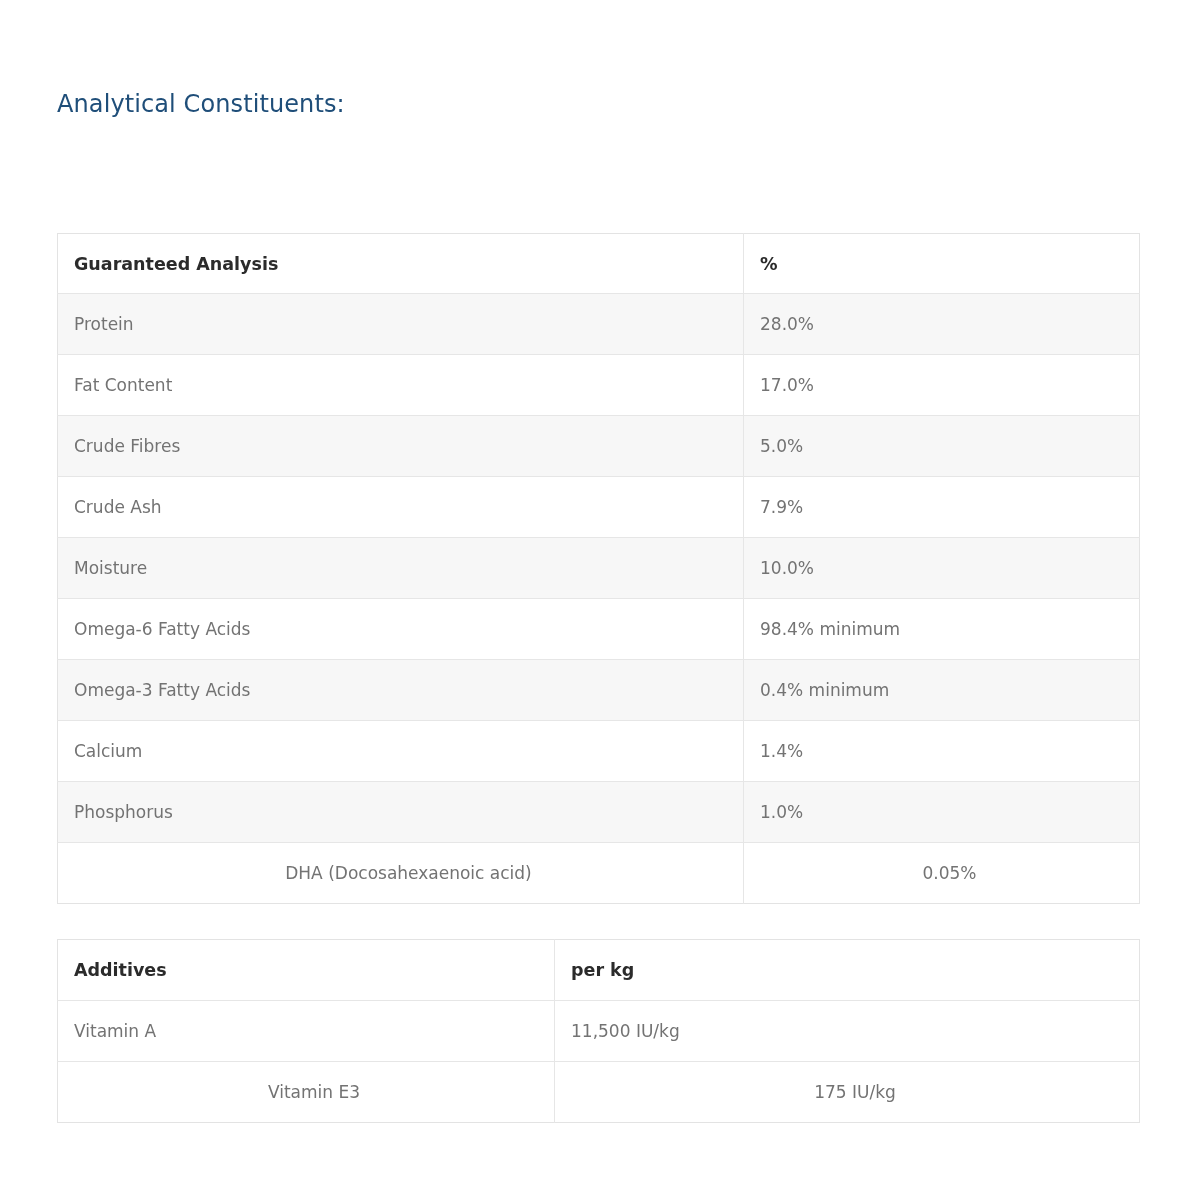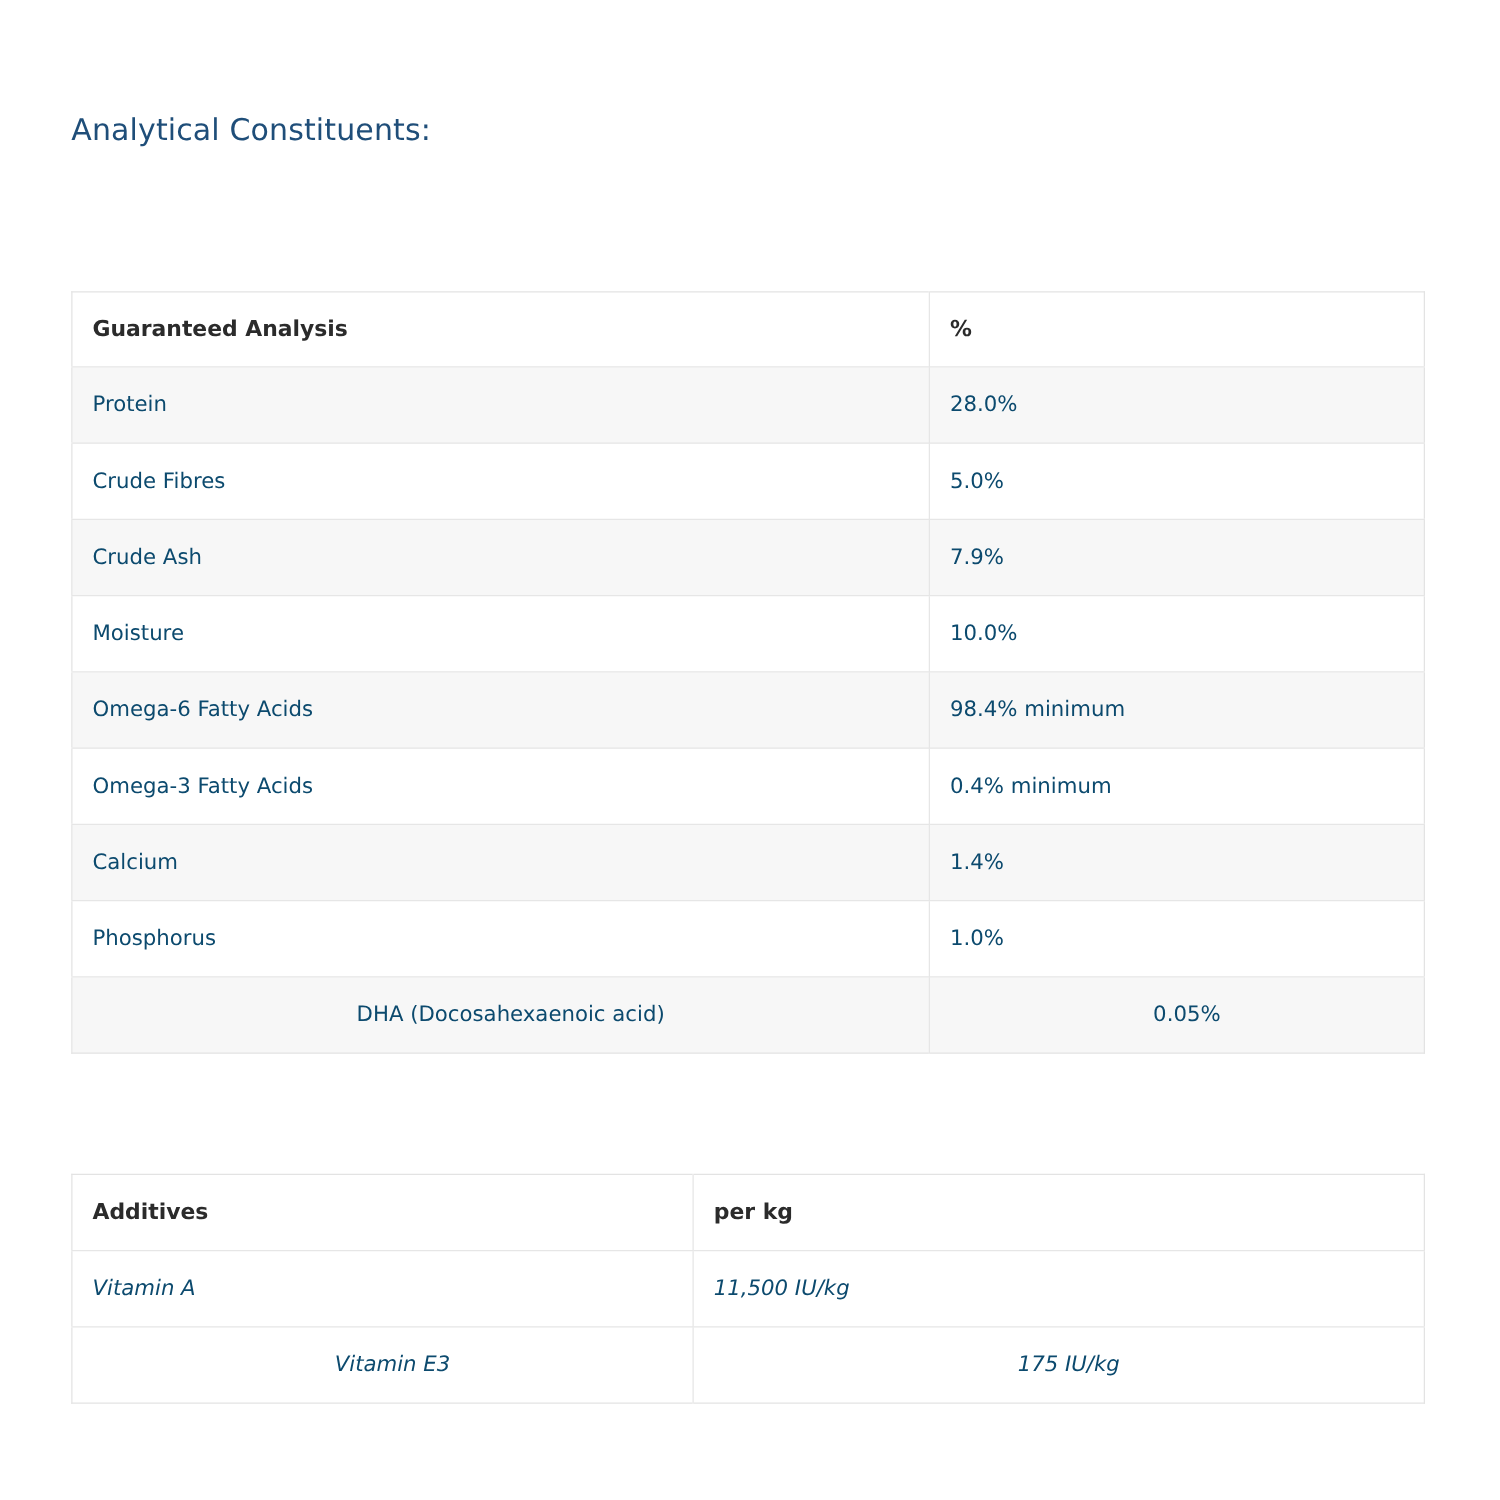--- a/index.html
+++ b/index.html
@@ -46,37 +46,37 @@
     margin-top: 44px;
   }
   th, td {
     text-align: left;
     vertical-align: middle;
     border-bottom: 1px solid #e6e6e6;
     border-right: 1px solid #e6e6e6;
     padding: 0 0 0 16px;
     height: 61px;
     font-size: 17px;
-    color: #0c4a6e;
+    color: #737373;
     font-weight: 400;
   }
   th:last-child, td:last-child { border-right: none; }
   tr:last-child td { border-bottom: none; text-align: center; }
 
   thead th {
     font-weight: bold;
     color: #2b2b2b;
     font-size: 17.5px;
     background: #ffffff;
     height: 60px;
   }
   
   .t1 tbody tr:nth-child(odd) td { background: #f7f7f7; }
   .t1 tbody tr:nth-child(even) td { background: #ffffff; }
-  .t2 tbody tr td { background: #ffffff; font-style: italic; }
+  .t2 tbody tr td { background: #ffffff; }
 
   .t1 col.c1 { width: 686px; }
   .t1 col.c2 { width: 396px; }
   .t2 col.c1 { width: 497px; }
   .t2 col.c2 { width: 585px; }
 
   .t2 th, .t2 td { height: 61px; }
 </style>
 </head>
 <body>
@@ -94,20 +94,24 @@
       <thead>
         <tr>
           <th>Guaranteed Analysis</th>
           <th>%</th>
         </tr>
       </thead>
       <tbody>
         <tr>
           <td>Protein</td>
           <td>28.0%</td>
+        </tr>
+        <tr>
+          <td>Fat Content</td>
+          <td>17.0%</td>
         </tr>
         <tr>
           <td>Crude Fibres</td>
           <td>5.0%</td>
         </tr>
         <tr>
           <td>Crude Ash</td>
           <td>7.9%</td>
         </tr>
         <tr>

